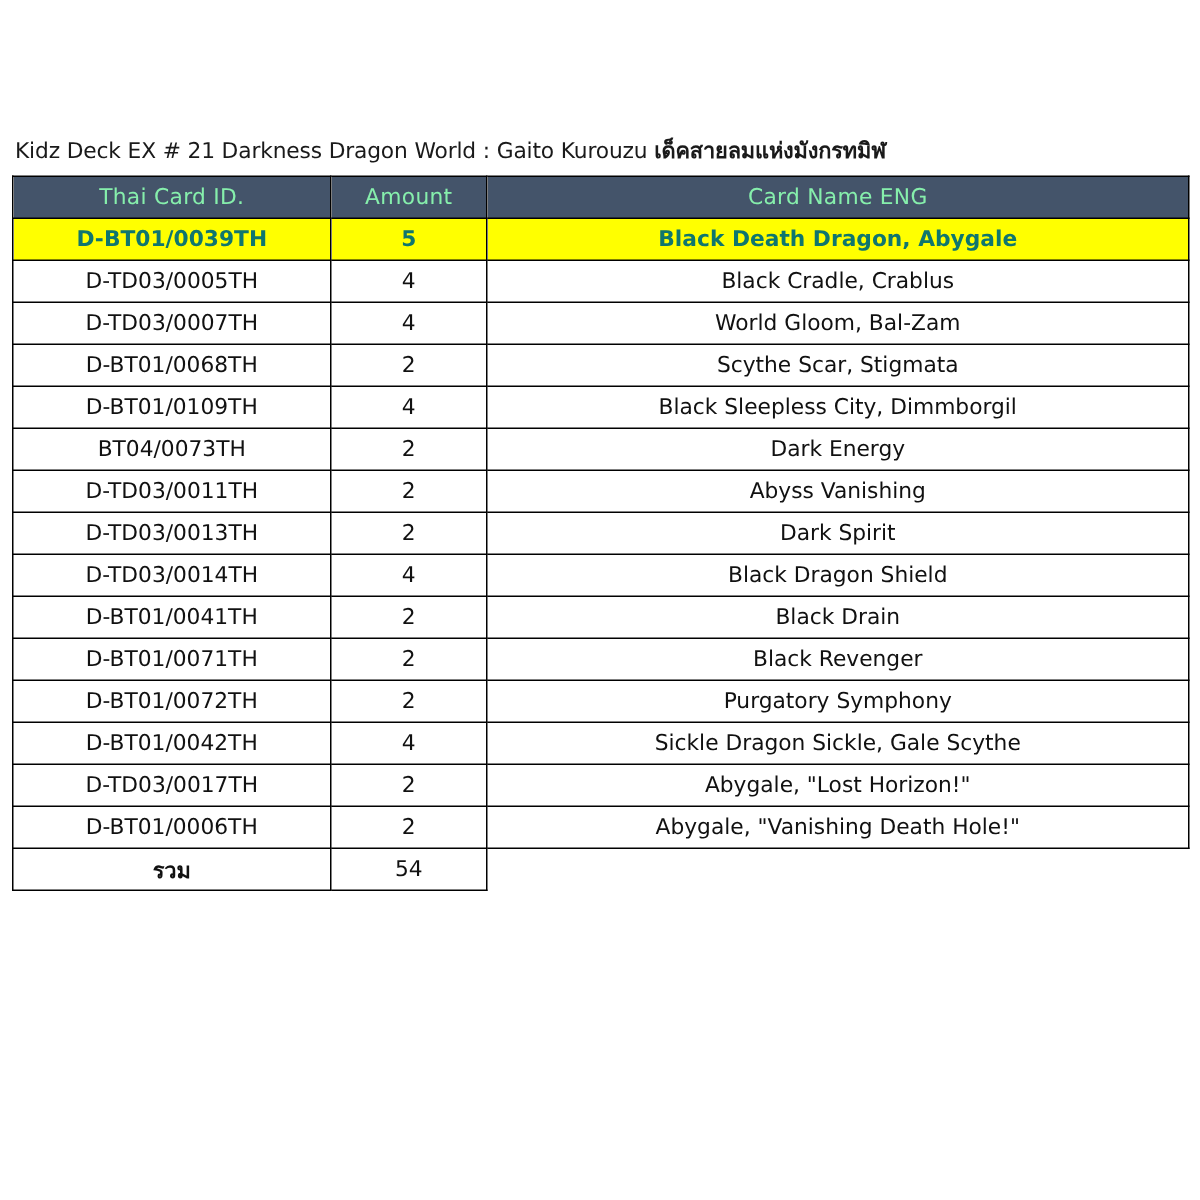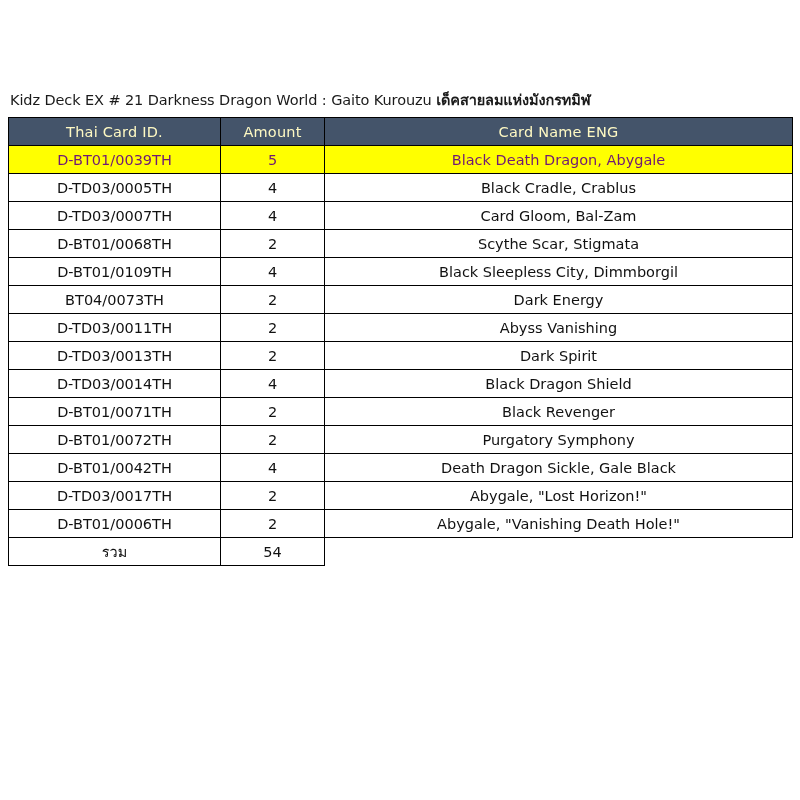--- a/index.html
+++ b/index.html
@@ -56,34 +56,34 @@
     text-align: center;
     vertical-align: middle;
     font-size: 14.5px;
     color: #111111;
     overflow: hidden;
     white-space: nowrap;
   }
 
   table.deck thead th {
     background: #44546a;
-    color: #fef9c3;
+    color: #86efac;
     font-weight: normal;
     font-size: 14.5px;
     letter-spacing: 0.2px;
   }
 
   tr.highlight td {
     background: #ffff00;
-    font-weight: normal;
-    color: #701a75;
+    font-weight: bold;
+    color: #0f766e;
   }
 
   tr.total td.total-label {
-    font-weight: normal;
+    font-weight: bold;
   }
   tr.total td.total-value {
     font-weight: normal;
   }
   tr.total td.total-blank {
     border-left: 1px solid #000000;
     border-top: none;
     border-right: none;
     border-bottom: none;
     background: #ffffff;
@@ -118,21 +118,21 @@
             <td>Black Death Dragon, Abygale</td>
           </tr>
           <tr>
             <td>D-TD03/0005TH</td>
             <td>4</td>
             <td>Black Cradle, Crablus</td>
           </tr>
           <tr>
             <td>D-TD03/0007TH</td>
             <td>4</td>
-            <td>Card Gloom, Bal-Zam</td>
+            <td>World Gloom, Bal-Zam</td>
           </tr>
           <tr>
             <td>D-BT01/0068TH</td>
             <td>2</td>
             <td>Scythe Scar, Stigmata</td>
           </tr>
           <tr>
             <td>D-BT01/0109TH</td>
             <td>4</td>
             <td>Black Sleepless City, Dimmborgil</td>
@@ -151,33 +151,38 @@
             <td>D-TD03/0013TH</td>
             <td>2</td>
             <td>Dark Spirit</td>
           </tr>
           <tr>
             <td>D-TD03/0014TH</td>
             <td>4</td>
             <td>Black Dragon Shield</td>
           </tr>
           <tr>
+            <td>D-BT01/0041TH</td>
+            <td>2</td>
+            <td>Black Drain</td>
+          </tr>
+          <tr>
             <td>D-BT01/0071TH</td>
             <td>2</td>
             <td>Black Revenger</td>
           </tr>
           <tr>
             <td>D-BT01/0072TH</td>
             <td>2</td>
             <td>Purgatory Symphony</td>
           </tr>
           <tr>
             <td>D-BT01/0042TH</td>
             <td>4</td>
-            <td>Death Dragon Sickle, Gale Black</td>
+            <td>Sickle Dragon Sickle, Gale Scythe</td>
           </tr>
           <tr>
             <td>D-TD03/0017TH</td>
             <td>2</td>
             <td>Abygale, "Lost Horizon!"</td>
           </tr>
           <tr>
             <td>D-BT01/0006TH</td>
             <td>2</td>
             <td>Abygale, "Vanishing Death Hole!"</td>

